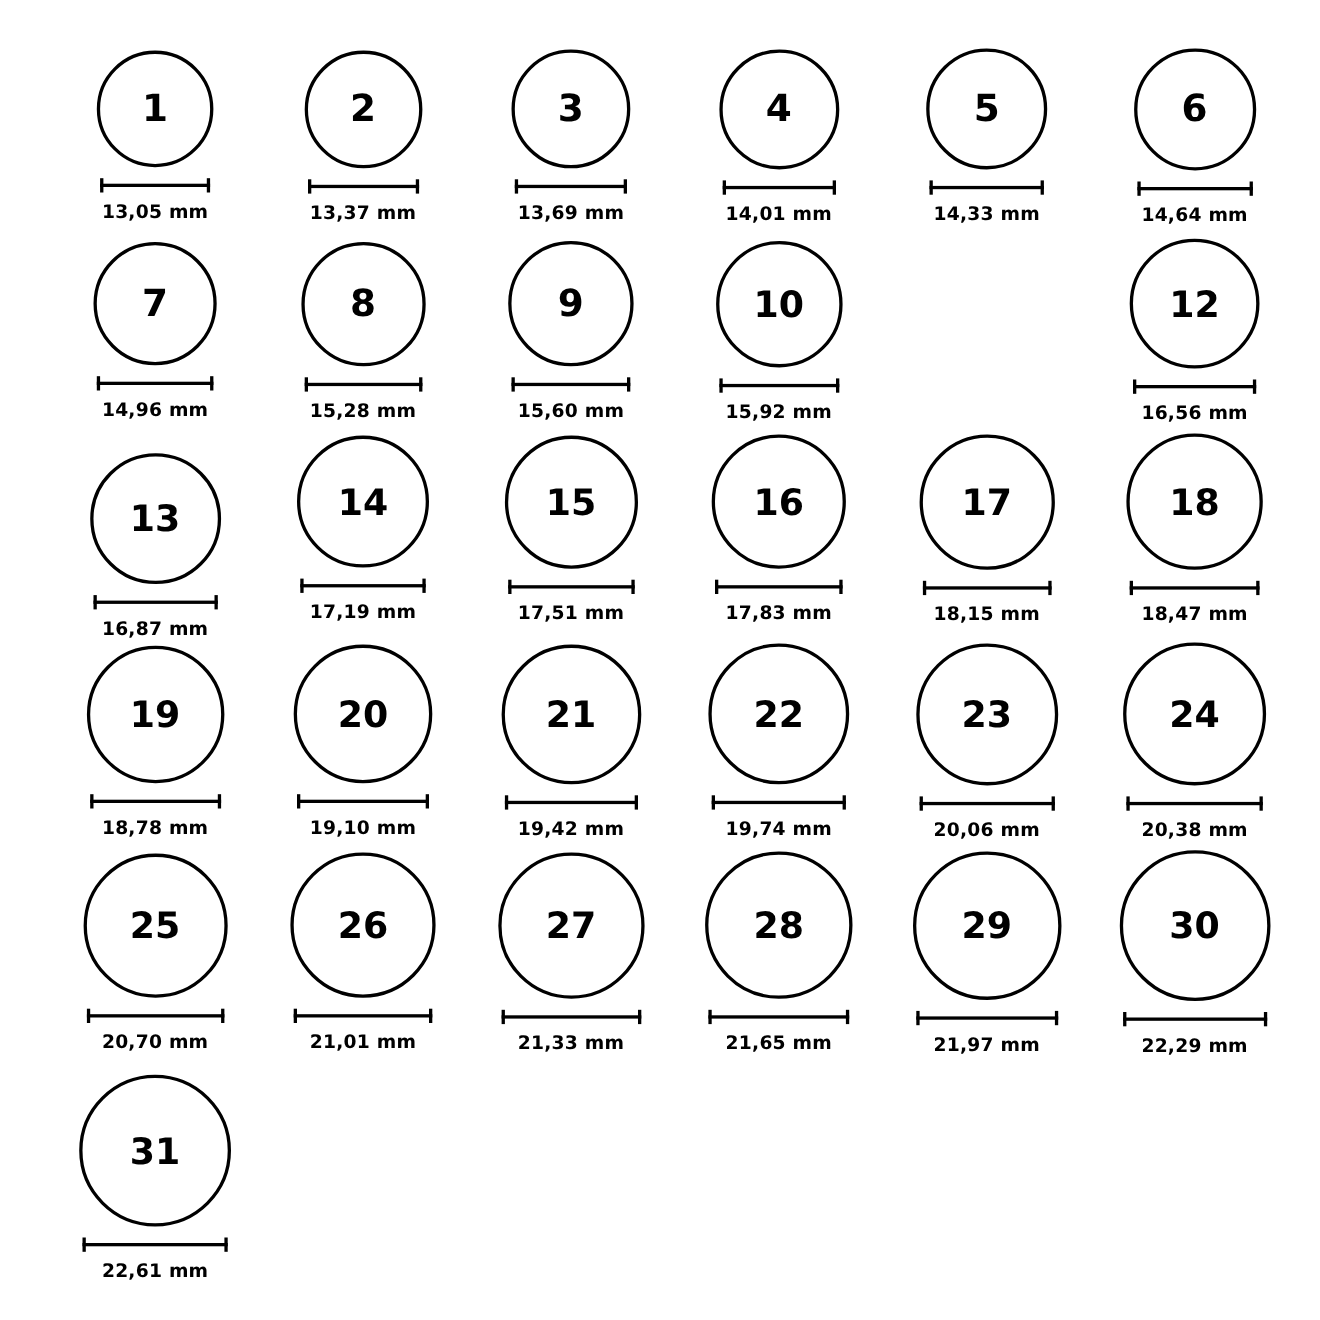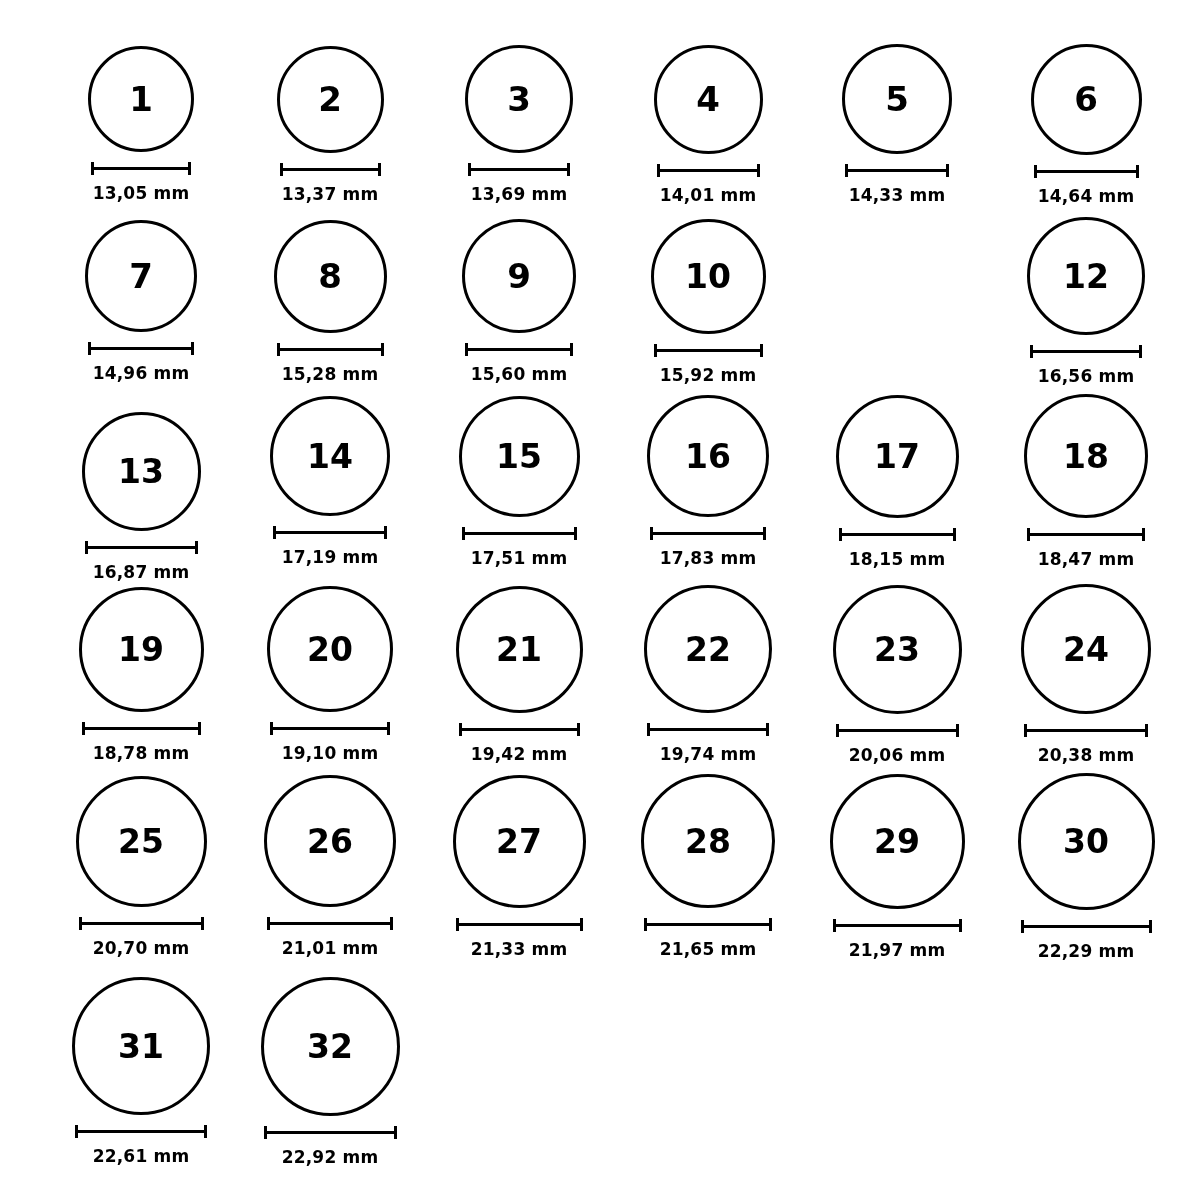--- a/index.html
+++ b/index.html
@@ -395,24 +395,13 @@
       <div class="ring-circle" style="width: 138px; height: 138px;">
         <span class="ring-number" style="font-size: 33px;">31</span>
       </div>
       <div class="measure" style="width: 132px;">
         <div class="measure-bar" style="width: 132px;"></div>
         <div class="measure-cap left"></div>
         <div class="measure-cap right"></div>
       </div>
       <div class="mm-label">22,61 mm</div>
     </div>
-    <div class="size-cell" style="left: 260.5px; top: 976.5px; width: 139px;">
-      <div class="ring-circle" style="width: 139px; height: 139px;">
-        <span class="ring-number" style="font-size: 33px;">32</span>
-      </div>
-      <div class="measure" style="width: 133px;">
-        <div class="measure-bar" style="width: 133px;"></div>
-        <div class="measure-cap left"></div>
-        <div class="measure-cap right"></div>
-      </div>
-      <div class="mm-label">22,92 mm</div>
-    </div>
   </div>
 
 </body></html>

